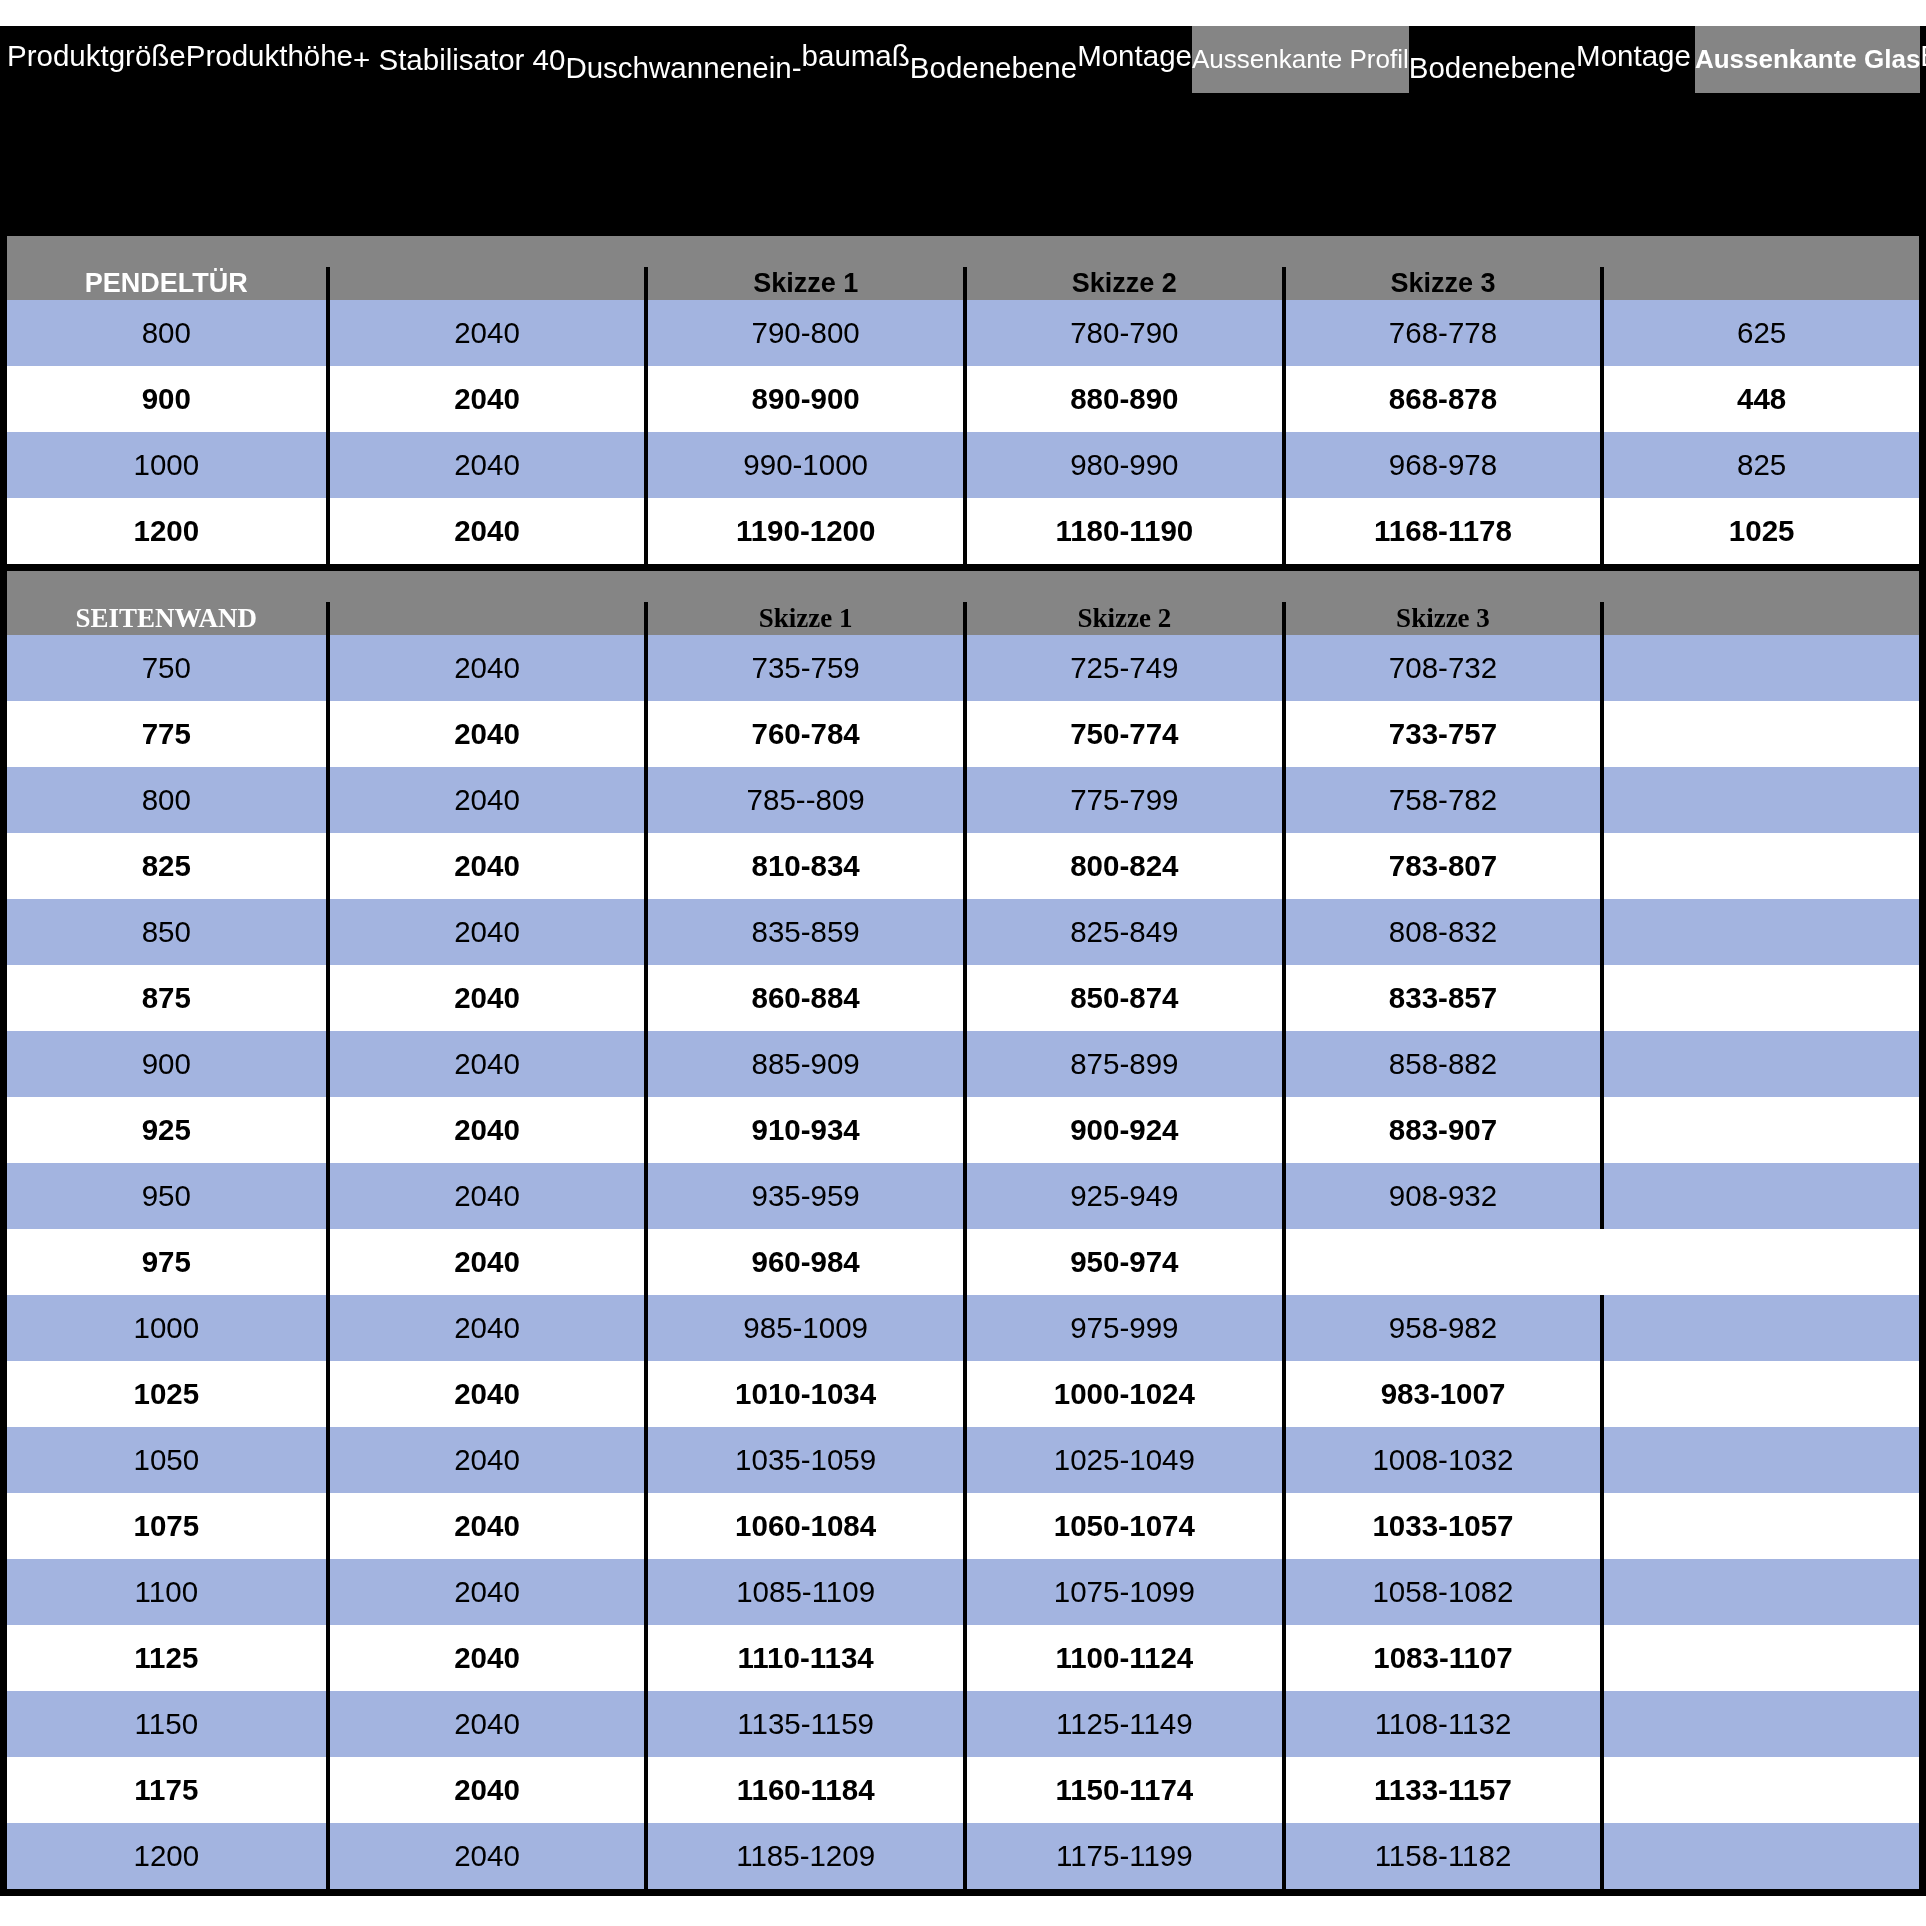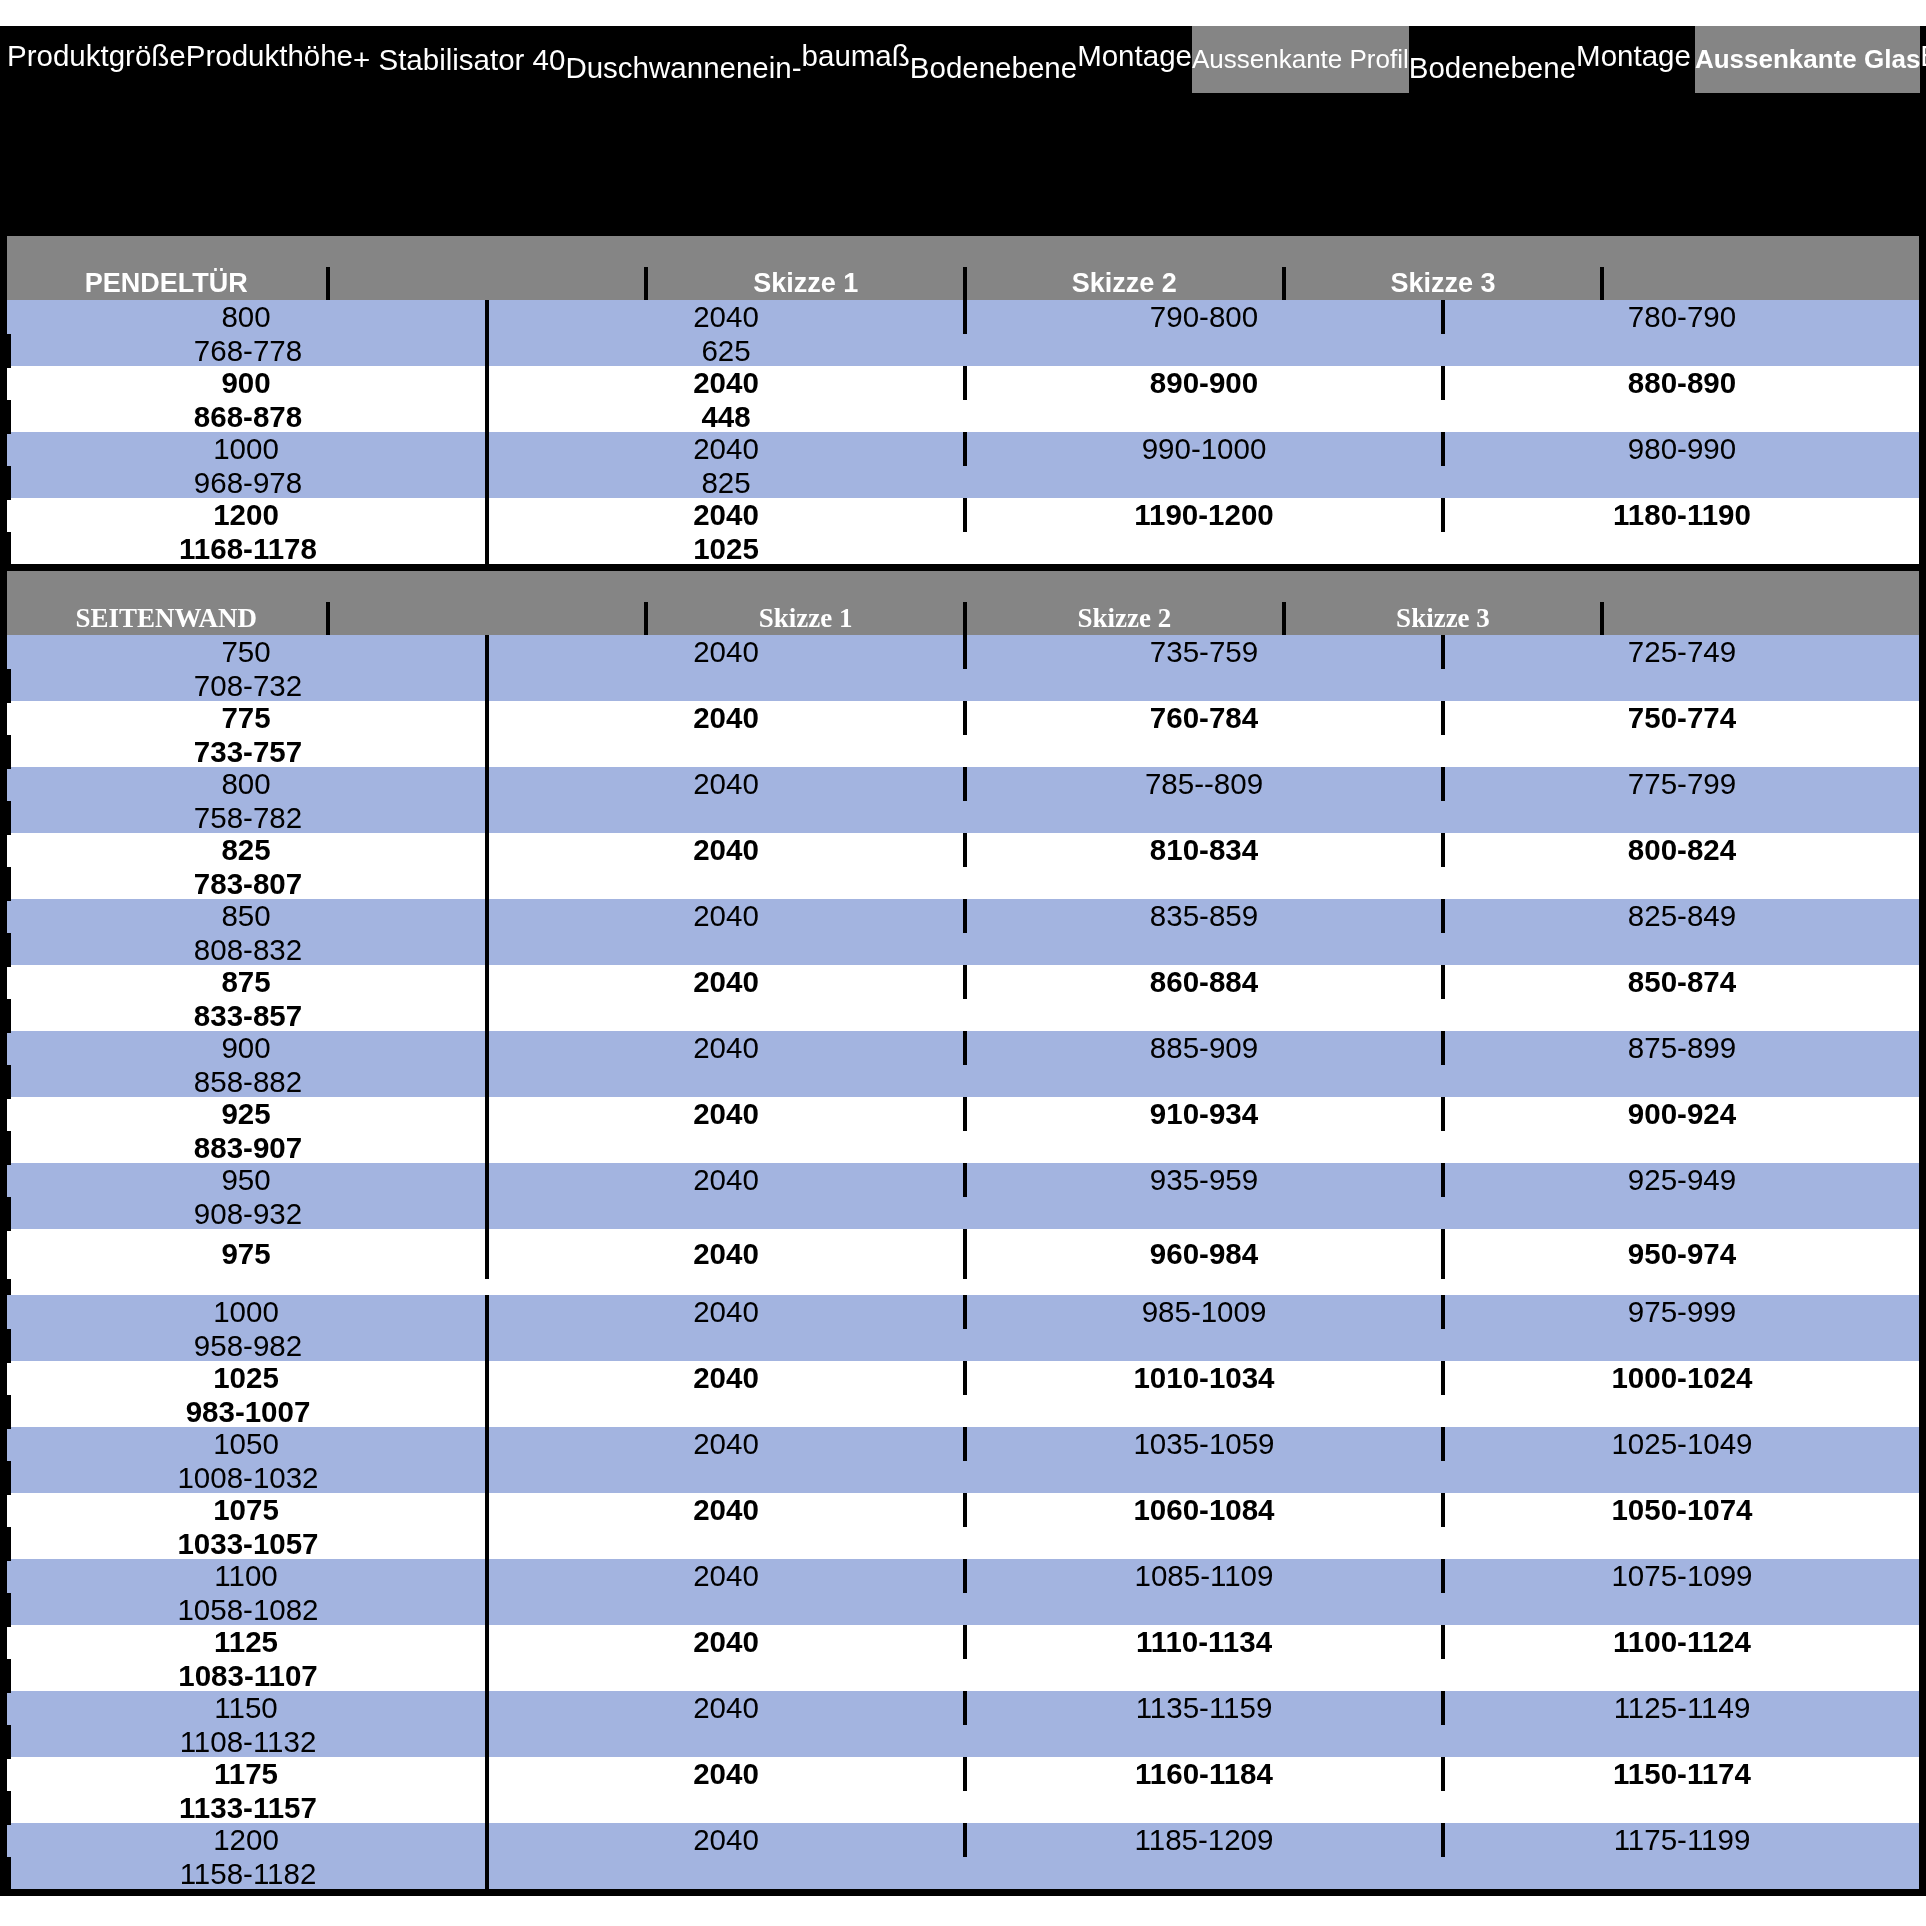--- a/index.html
+++ b/index.html
@@ -36,25 +36,25 @@
   .hl.sub{background:var(--section_bg);font-size:26px;}
   .divl{border-left:4.5px solid var(--border);box-sizing:border-box;font-weight:bold;}
   
   .section-row{
     display:grid;grid-template-columns:repeat(6,1fr);
     height:64px;background:var(--section_bg);
     font-size:27px;font-weight:bold;
   }
   .scell{display:flex;align-items:center;justify-content:center;box-sizing:border-box;margin-top:31px;}
   .scell.title{color:#ffffff;}
-  .scell.skizze{color:#ffffff;}
+  .scell.skizze{color:#000000;}
   .thick-top{border-top:7.7px solid var(--border);font-family:Liberation Serif, serif;}
   
   .row{
-    display:grid;grid-template-columns:repeat(4,1fr);
+    display:grid;grid-template-columns:repeat(6,1fr);
     height:66px;font-size:29.5px;
   }
   .row.blue{background:var(--row_alt);}
   .row.white{background:#ffffff;font-weight:bold;}
   .cell{display:flex;align-items:center;justify-content:center;box-sizing:border-box;}
   .div{border-left:4.5px solid var(--border);}
 </style>
 </head>
 <body>
 

